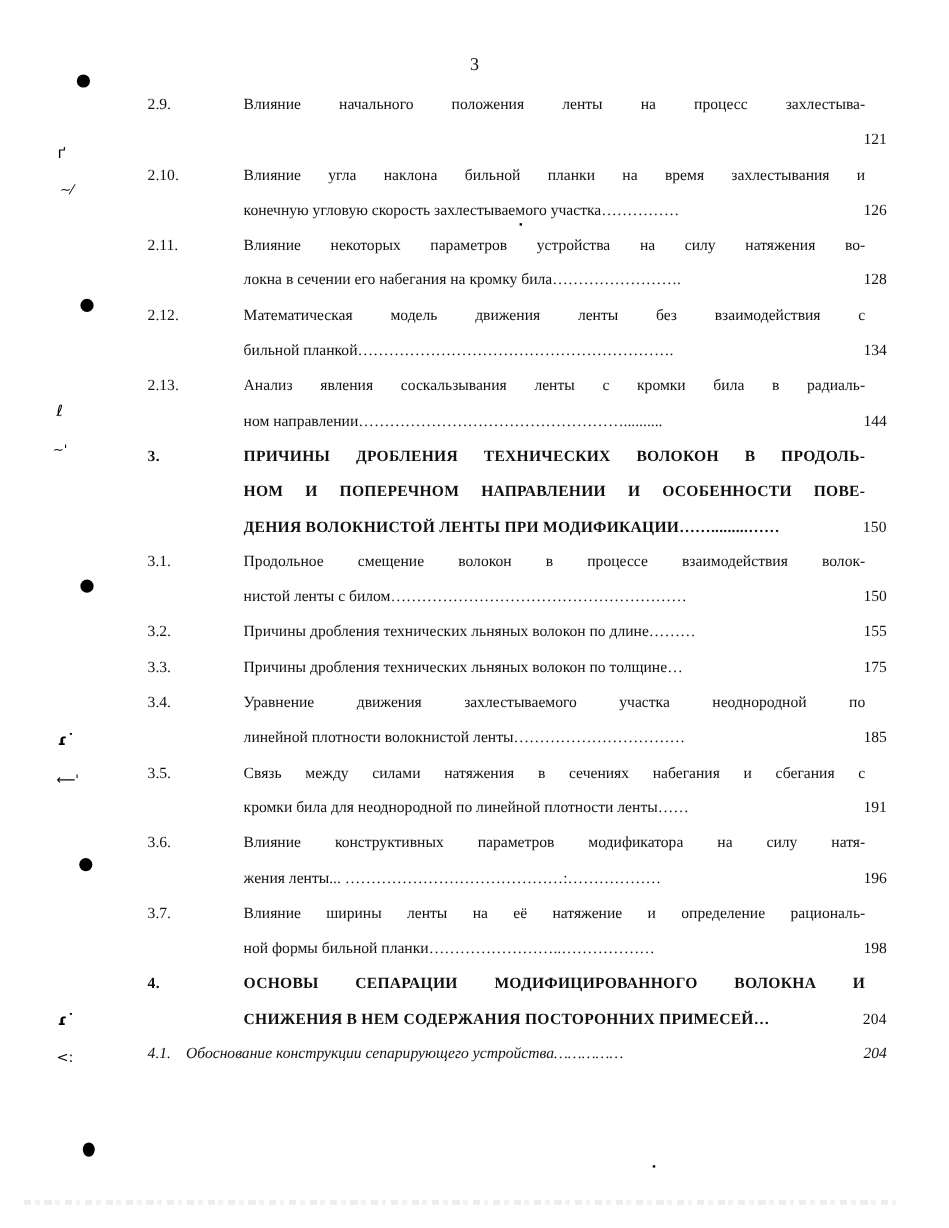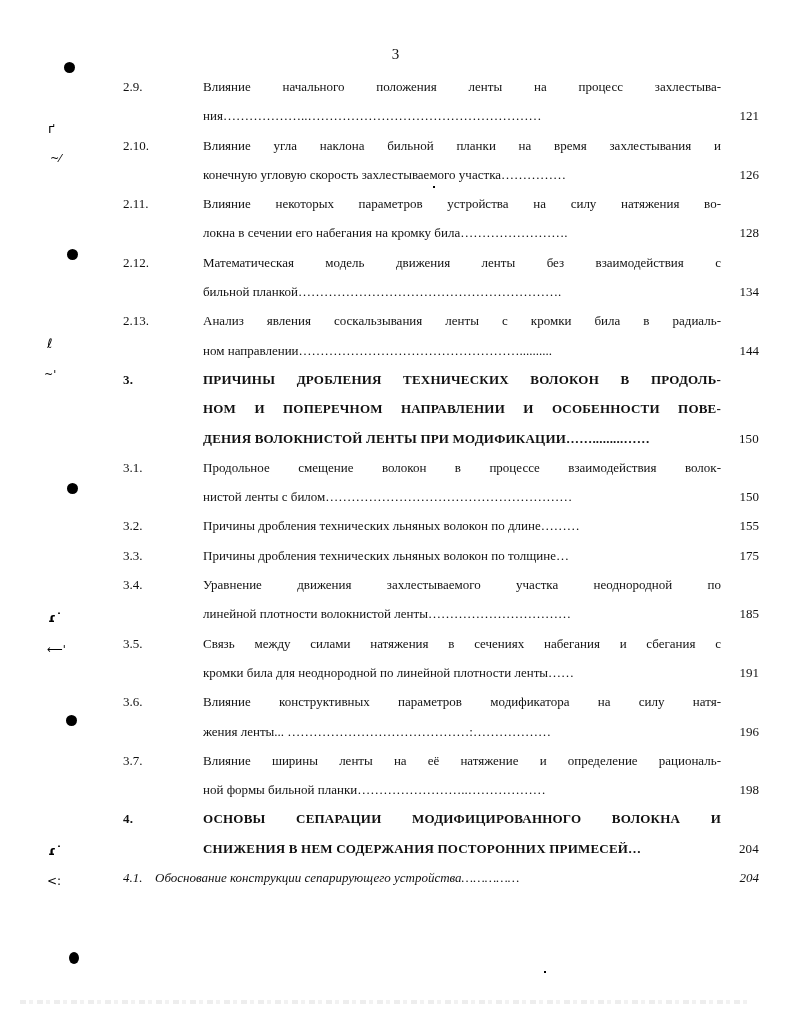--- a/index.html
+++ b/index.html
@@ -6,21 +6,21 @@
   body { width:791px; height:1023px; position:relative; overflow:hidden;
          font-family:"Liberation Serif", "DejaVu Serif", serif; color:#111; }
   .page-num { position:absolute; top:46px; left:0; width:791px; text-align:center;
               font-size:15px; }
   .toc { position:absolute; left:123px; top:72px; width:640px; }
   .entry { position:relative; font-size:13px; line-height:29.3px; }
   .entry .num { position:absolute; left:0; top:0; width:50px; }
   .entry .body { margin-left:80px; width:518px; text-align:justify; text-align-last:left; }
   .entry .line { display:block; white-space:nowrap; overflow:hidden; }
   .entry .line.just { text-align:justify; text-align-last:justify; white-space:normal; height:29.3px; }
-  .entry .pg { position:absolute; right:4px; bottom:0; }
+  .entry .pg { position:absolute; right:24px; bottom:0; }
   .entry.chapter { font-weight:bold; letter-spacing:0.2px; }
   .entry.chapter .num { top:0; }
   .entry.chapter .pg { font-weight:normal; }
   .entry.tight .num { width:46px; }
   .entry.tight .body { margin-left:32px; }
   .mark { position:absolute; }
   .dot { width:11px; height:11px; border-radius:50%; background:#000; }
   .scribble { font-family:"DejaVu Sans", sans-serif; font-size:13px; color:#000; }
   .speck { position:absolute; width:2px; height:2px; background:#000; }
   .bottom-noise { position:absolute; left:20px; top:1000px; width:730px; height:4px;
@@ -49,21 +49,20 @@
 
 <div class="speck" style="left:433px;top:186px;"></div>
 <div class="speck" style="left:544px;top:971px;"></div>
 
 <div class="toc">
 
   <div class="entry" style="height:58.6px;">
     <span class="num">2.9.</span>
     <div class="body">
       <span class="line just">Влияние начального положения ленты на процесс захлестыва-</span>
-      <span class="line">ния………………..………………………………………………</span>
     </div>
     <span class="pg">121</span>
   </div>
 
   <div class="entry" style="height:58.6px;">
     <span class="num">2.10.</span>
     <div class="body">
       <span class="line just">Влияние угла наклона бильной планки на время захлестывания и</span>
       <span class="line">конечную угловую скорость захлестываемого участка……………</span>
     </div>

